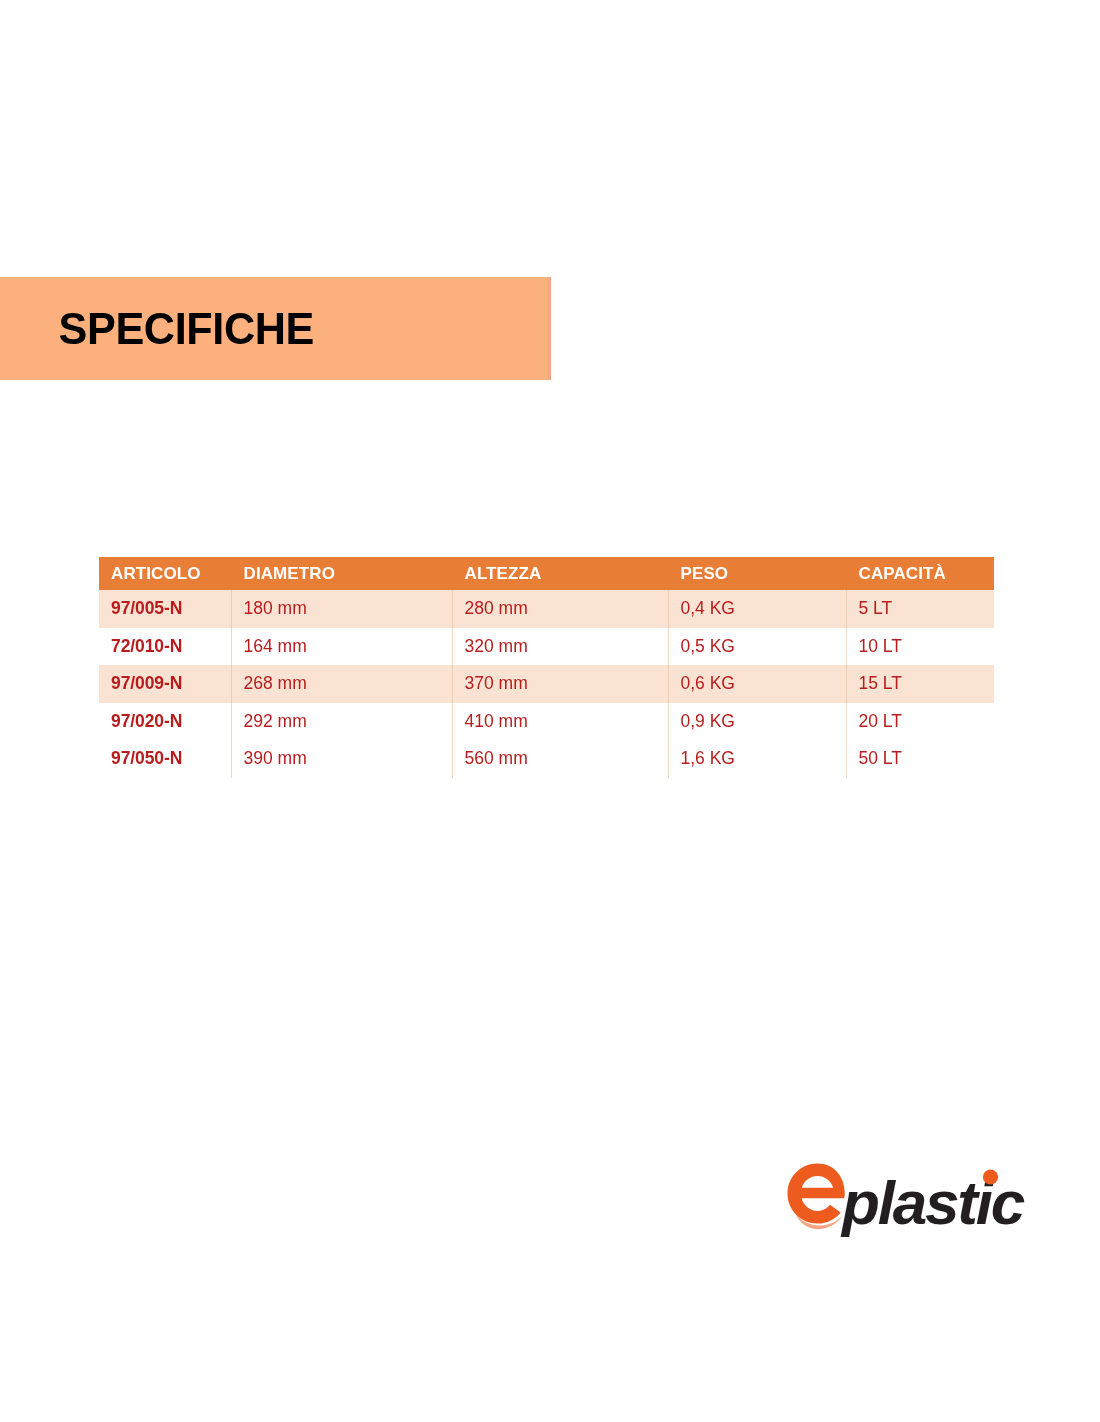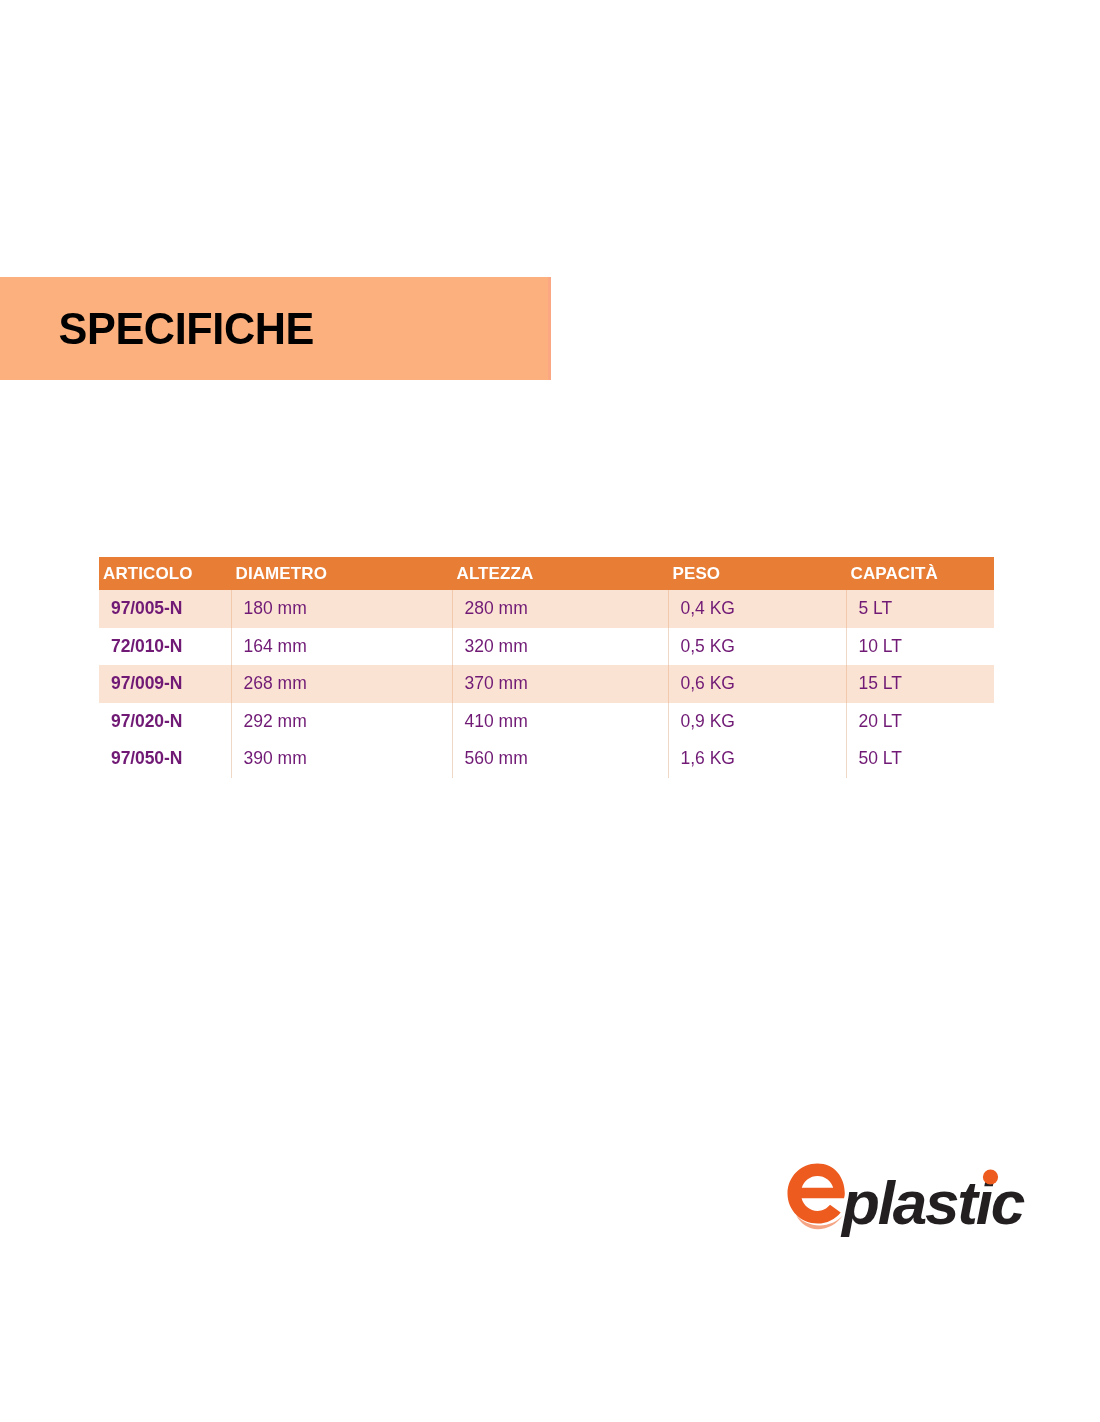--- a/index.html
+++ b/index.html
@@ -68,36 +68,36 @@
   table.spec-table col.c-diametro  { width: 221px; }
   table.spec-table col.c-altezza   { width: 216px; }
   table.spec-table col.c-peso      { width: 178px; }
   table.spec-table col.c-capacita  { width: 148px; }
 
   thead th {
     background: #e87d35;
     color: #ffffff;
     font-weight: 700;
     text-align: left;
-    padding: 7px 0 6px 4px;
+    padding: 7px 0 6px 12px;
     height: 27px;
     box-sizing: border-box;
     font-size: 17px;
     letter-spacing: 0.1px;
     border-right: 1px solid #e87d35;
     white-space: nowrap;
   }
   thead th:last-child { border-right: none; }
 
   tbody td {
     height: 37.5px;
     padding: 0 0 0 12px;
     box-sizing: border-box;
     vertical-align: middle;
-    color: #701a75;
+    color: #b91c1c;
     font-size: 17.5px;
     border-right: 1px solid #f3c9ae;
     white-space: nowrap;
   }
   tbody td:last-child { border-right: none; }
   tbody td.col-articolo {
     font-weight: 700;
     letter-spacing: -0.1px;
   }
   tbody tr.row-tint td { background: #fbe3d4; }

